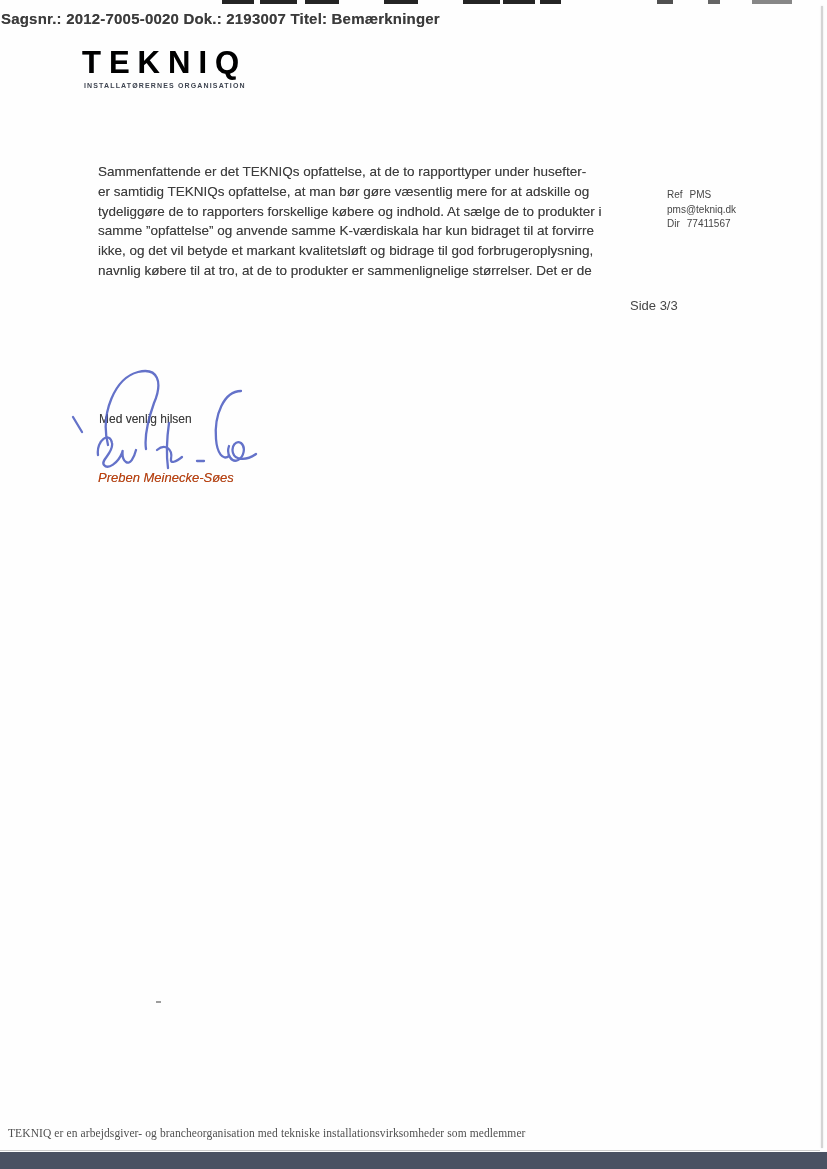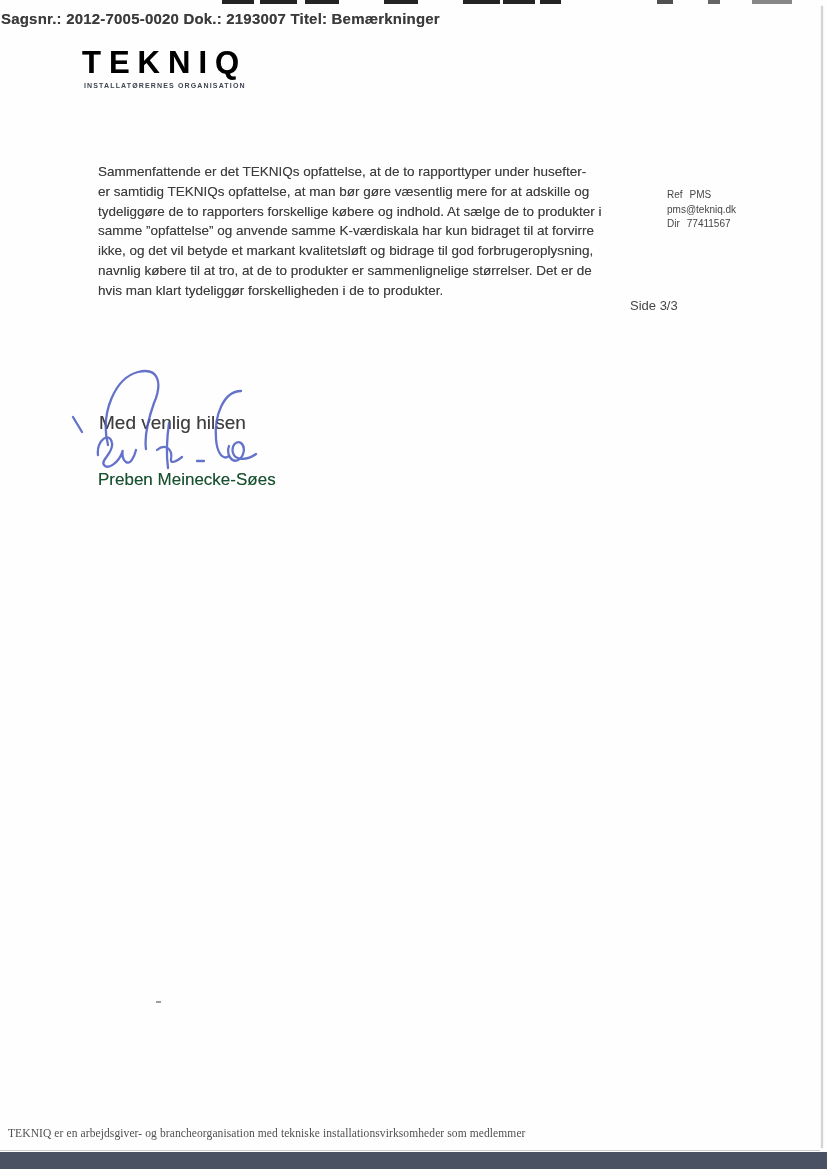--- a/index.html
+++ b/index.html
@@ -49,27 +49,28 @@
     white-space:nowrap;
   }
   .contact-block .lbl { display:inline-block; margin-right:7px; }
   .page-indicator {
     position:absolute; left:630px; top:298px;
     font-size:13px; color:#464646; white-space:nowrap;
   }
 
   .closing {
     position:absolute; left:99px; top:412px;
-    font-size:19px; color:#3e3e3e; white-space:nowrap;
+    font-size:12px; color:#3e3e3e; white-space:nowrap;
     text-shadow:0 0 0.4px rgba(62,62,62,0.55);
   }
   .signer {
     position:absolute; left:98px; top:470px;
-    font-size:17px; color:#14532d; white-space:nowrap;
+    font-size:13px; color:#c2410c; white-space:nowrap;
     text-shadow:0 0 0.4px rgba(62,62,62,0.55);
+    font-style:italic;
   }
   .signature-svg { position:absolute; left:66px; top:365px; width:210px; height:115px; }
 
   .footer-text {
     position:absolute; left:8px; top:1127px;
     font-family:"Liberation Serif", serif;
     font-size:11.5px; color:#4f4f4f; white-space:nowrap;
     letter-spacing:0.1px;
   }
   .footer-shadow { position:absolute; left:0; top:1150px; width:820px; height:1px; background:#cccccc; }
@@ -98,21 +99,20 @@
   <div class="logo-tagline" style="color: rgb(62, 68, 80);">INSTALLATØRERNES ORGANISATION</div>
 </div>
 
 <div class="body-text">
   <div>Sammenfattende er det TEKNIQs opfattelse, at de to rapporttyper under husefter-</div>
   <div>er samtidig TEKNIQs opfattelse, at man bør gøre væsentlig mere for at adskille og</div>
   <div>tydeliggøre de to rapporters forskellige købere og indhold. At sælge de to produkter i</div>
   <div>samme ”opfattelse” og anvende samme K-værdiskala har kun bidraget til at forvirre</div>
   <div>ikke, og det vil betyde et markant kvalitetsløft og bidrage til god forbrugeroplysning,</div>
   <div>navnlig købere til at tro, at de to produkter er sammenlignelige størrelser. Det er de</div>
-  <div>hvis man klart tydeliggør forskelligheden i de to produkter.</div>
 </div>
 
 <div class="contact-block">
   <div><span class="lbl">Ref</span><span>PMS</span></div>
   <div>pms@tekniq.dk</div>
   <div><span class="lbl">Dir</span><span>77411567</span></div>
 </div>
 <div class="page-indicator">Side 3/3</div>
 
 <div class="closing">Med venlig hilsen</div>

